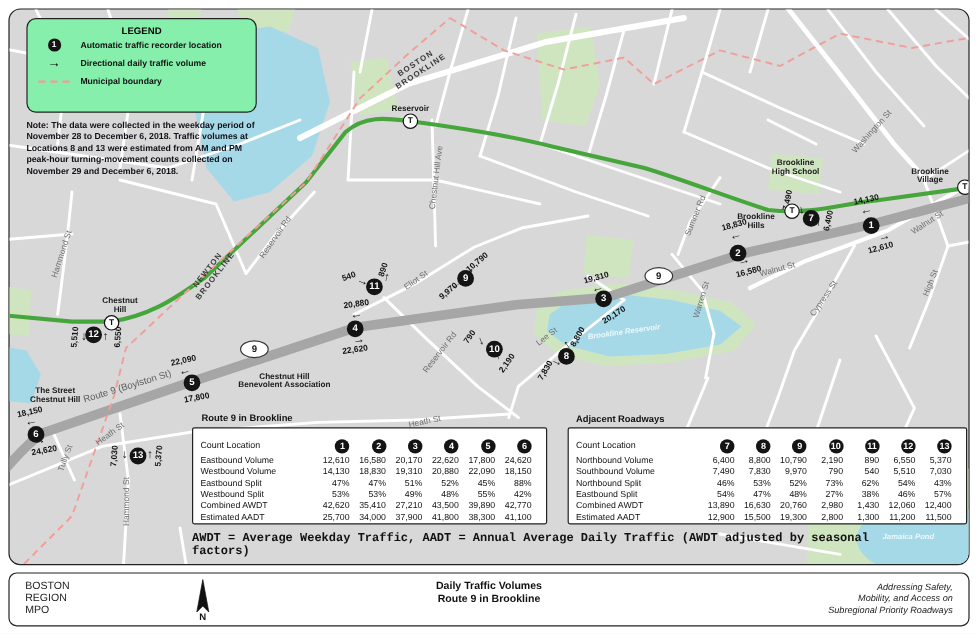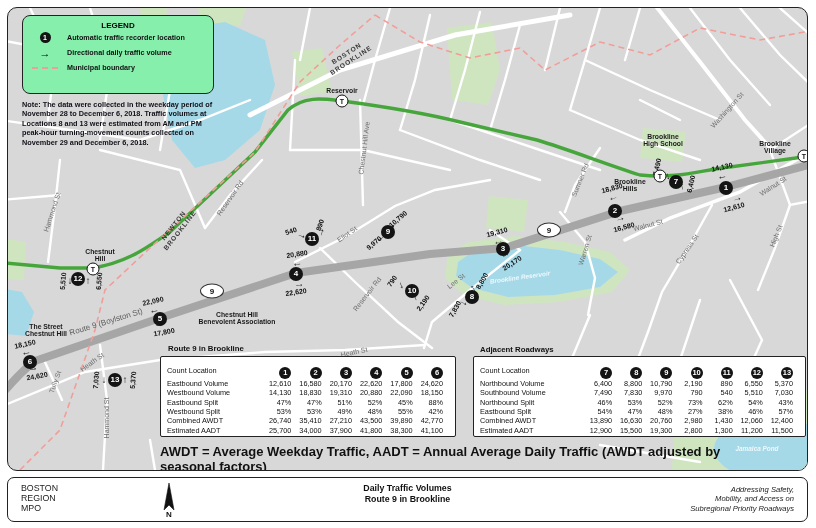--- a/index.html
+++ b/index.html
@@ -52,22 +52,22 @@
   .t1 .trow{grid-template-columns:100px repeat(6,1fr);}
   .t2 .trow{grid-template-columns:108px repeat(7,1fr);}
   .thead{height:16px;margin-bottom:2px;}
   .hlabel{font-size:7.4px;color:#111;}
   .hcell{text-align:right;padding-right:6px;}
   .hcircle{display:inline-block;width:12px;height:12px;border-radius:50%;background:#141414;
     color:#fff;font-size:7.5px;font-weight:bold;text-align:center;line-height:12px;}
   .drow{height:9.3px;}
   .dlabel{font-size:7.3px;color:#111;}
   .dval{font-size:7.3px;color:#111;text-align:right;padding-right:6px;}
-  #footnote{position:absolute;left:160px;top:444px;width:600px;font-size:13px;
-    font-weight:bold;color:#111;}
+  #footnote{position:absolute;left:160px;top:444px;width:600px;font-size:10px;
+    font-weight:bold;color:#111;font-family:Liberation Mono, monospace;}
 
   
   #footer{position:absolute;left:7px;top:477px;width:799px;height:43px;background:#fff;
     border:1.6px solid #222;border-radius:7px;}
   #org{position:absolute;left:13px;top:6px;font-size:8.8px;line-height:9.8px;color:#222;}
   #north{position:absolute;left:150px;top:3px;}
   #fig{position:absolute;left:0;right:0;top:5px;text-align:center;font-size:8.8px;
     font-weight:bold;line-height:10.6px;color:#111;}
   #proj{position:absolute;right:13px;top:7px;text-align:right;font-size:7.6px;
     font-style:italic;line-height:9.4px;color:#222;}
@@ -545,21 +545,21 @@
             <div class="dlabel">Westbound Split</div>
             <div class="dval">53%</div>
             <div class="dval">53%</div>
             <div class="dval">49%</div>
             <div class="dval">48%</div>
             <div class="dval">55%</div>
             <div class="dval">42%</div>
           </div>
           <div class="trow drow">
             <div class="dlabel">Combined AWDT</div>
-            <div class="dval">26,740</div>
+            <div class="dval">42,620</div>
             <div class="dval">35,410</div>
             <div class="dval">27,210</div>
             <div class="dval">43,500</div>
             <div class="dval">39,890</div>
             <div class="dval">42,770</div>
           </div>
           <div class="trow drow">
             <div class="dlabel">Estimated AADT</div>
             <div class="dval">25,700</div>
             <div class="dval">34,000</div>

